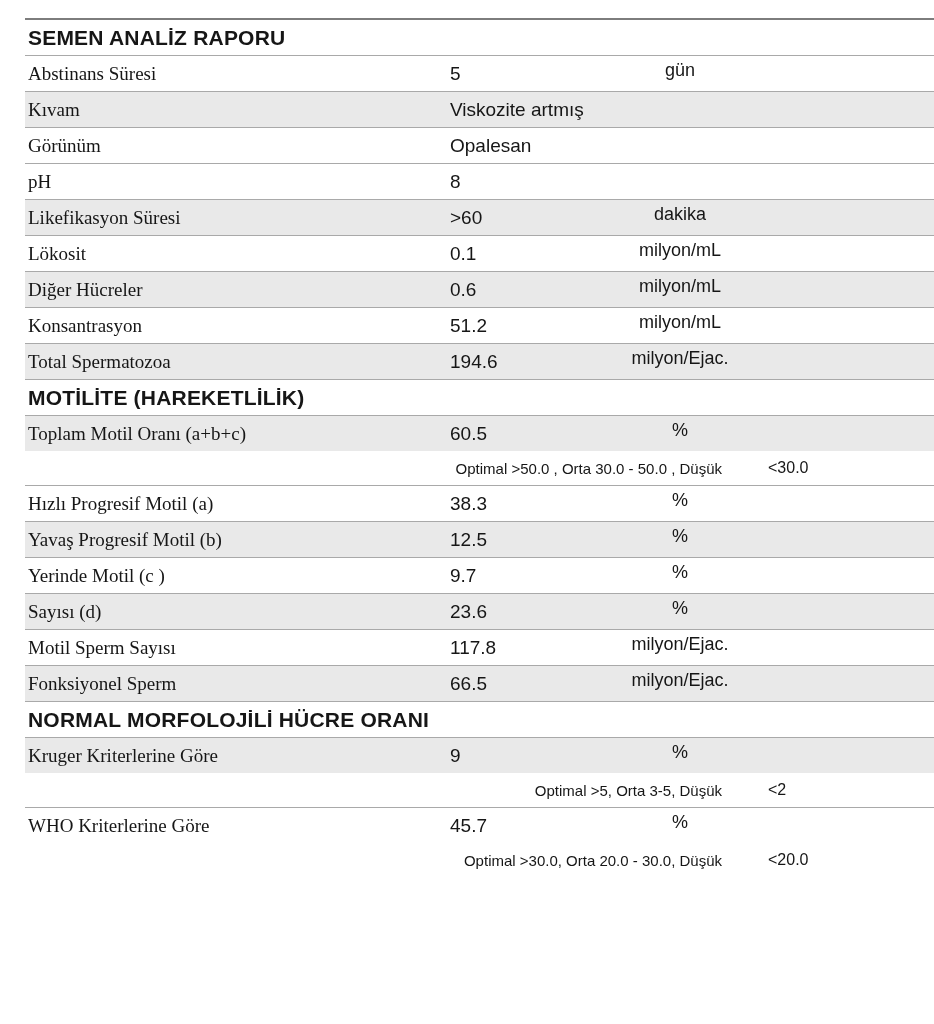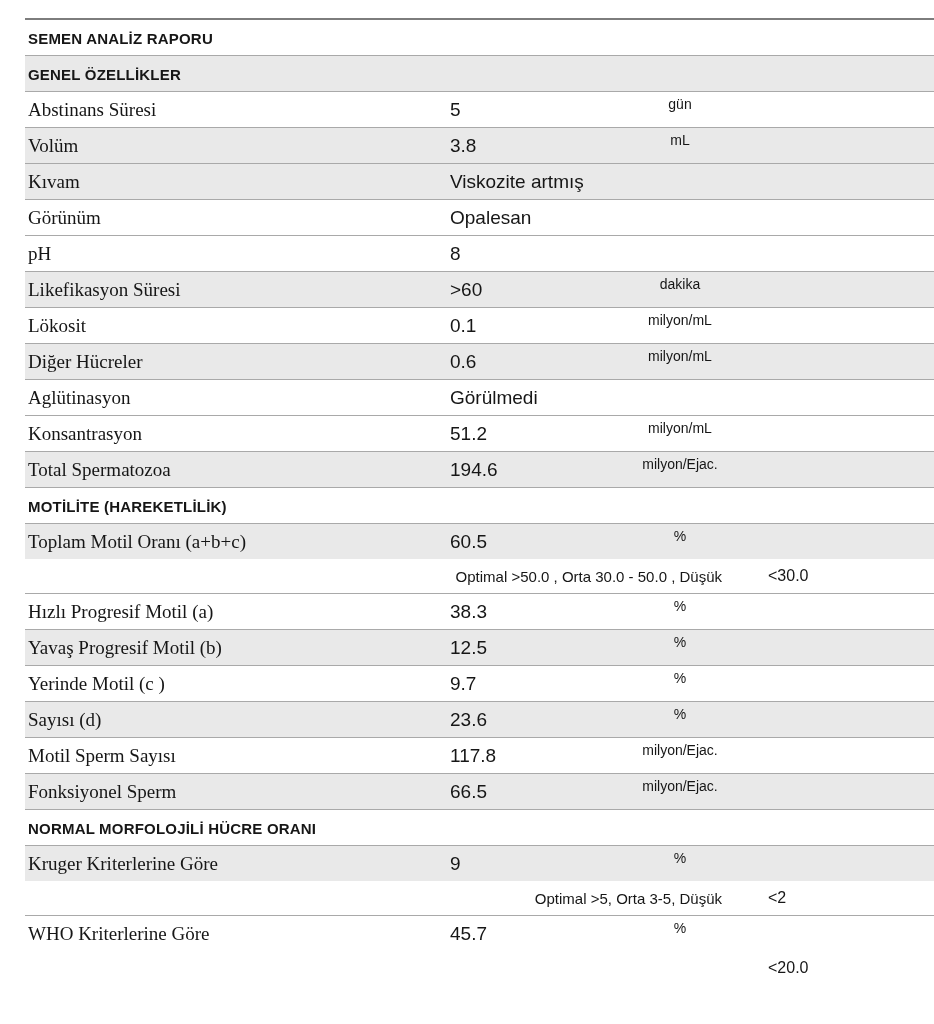--- a/index.html
+++ b/index.html
@@ -29,21 +29,21 @@
   .title-row {
     height: 37px;
     border-top: 2px solid var(--topline, #7d7d7d);
   }
   .heading {
     position: absolute;
     left: 3px;
     top: 50%;
     transform: translateY(-50%);
     font-weight: bold;
-    font-size: 15px;
+    font-size: 21px;
     letter-spacing: 0.2px;
     white-space: nowrap;
   }
   .label {
     position: absolute;
     left: 3px;
     top: 50%;
     transform: translateY(-50%);
     font-size: 19px;
     white-space: nowrap;
@@ -56,21 +56,21 @@
     transform: translateY(-50%);
     font-size: 19px;
     white-space: nowrap;
   }
   .unit {
     position: absolute;
     left: 545px;
     width: 220px;
     top: 4px;
     text-align: center;
-    font-size: 14px;
+    font-size: 18px;
     white-space: nowrap;
   }
   .ref-row {
     height: 34px;
     border-top: none;
   }
   .ref-text {
     position: absolute;
     left: 0;
     width: 697px;
@@ -89,34 +89,26 @@
     white-space: nowrap;
   }
 </style>
 </head>
 <body style="background: rgb(255, 255, 255);">
 
 <div class="report">
     <div class="row title-row">
       <span class="heading">SEMEN ANALİZ RAPORU</span>
     </div>
-    <div class="row head-row shaded">
-      <span class="heading">GENEL ÖZELLİKLER</span>
-    </div>
     <div class="row data-row">
       <span class="label">Abstinans Süresi</span>
       <span class="value">5</span>
       <span class="unit">gün</span>
     </div>
     <div class="row data-row shaded">
-      <span class="label">Volüm</span>
-      <span class="value">3.8</span>
-      <span class="unit">mL</span>
-    </div>
-    <div class="row data-row shaded">
       <span class="label">Kıvam</span>
       <span class="value">Viskozite artmış</span>
       <span class="unit"></span>
     </div>
     <div class="row data-row">
       <span class="label">Görünüm</span>
       <span class="value">Opalesan</span>
       <span class="unit"></span>
     </div>
     <div class="row data-row">
@@ -133,25 +125,20 @@
       <span class="label">Lökosit</span>
       <span class="value">0.1</span>
       <span class="unit">milyon/mL</span>
     </div>
     <div class="row data-row shaded">
       <span class="label">Diğer Hücreler</span>
       <span class="value">0.6</span>
       <span class="unit">milyon/mL</span>
     </div>
     <div class="row data-row">
-      <span class="label">Aglütinasyon</span>
-      <span class="value">Görülmedi</span>
-      <span class="unit"></span>
-    </div>
-    <div class="row data-row">
       <span class="label">Konsantrasyon</span>
       <span class="value">51.2</span>
       <span class="unit">milyon/mL</span>
     </div>
     <div class="row data-row shaded">
       <span class="label">Total Spermatozoa</span>
       <span class="value">194.6</span>
       <span class="unit">milyon/Ejac.</span>
     </div>
     <div class="row head-row">
@@ -207,15 +194,16 @@
     <div class="row ref-row">
       <span class="ref-text">Optimal &gt;5, Orta 3-5, Düşük</span>
       <span class="ref-limit">&lt;2</span>
     </div>
     <div class="row data-row">
       <span class="label">WHO Kriterlerine Göre</span>
       <span class="value">45.7</span>
       <span class="unit">%</span>
     </div>
     <div class="row ref-row">
+      <span class="ref-text">Optimal &gt;30.0, Orta 20.0 - 30.0, Düşük</span>
       <span class="ref-limit">&lt;20.0</span>
     </div>
   </div>
 
 </body></html>

